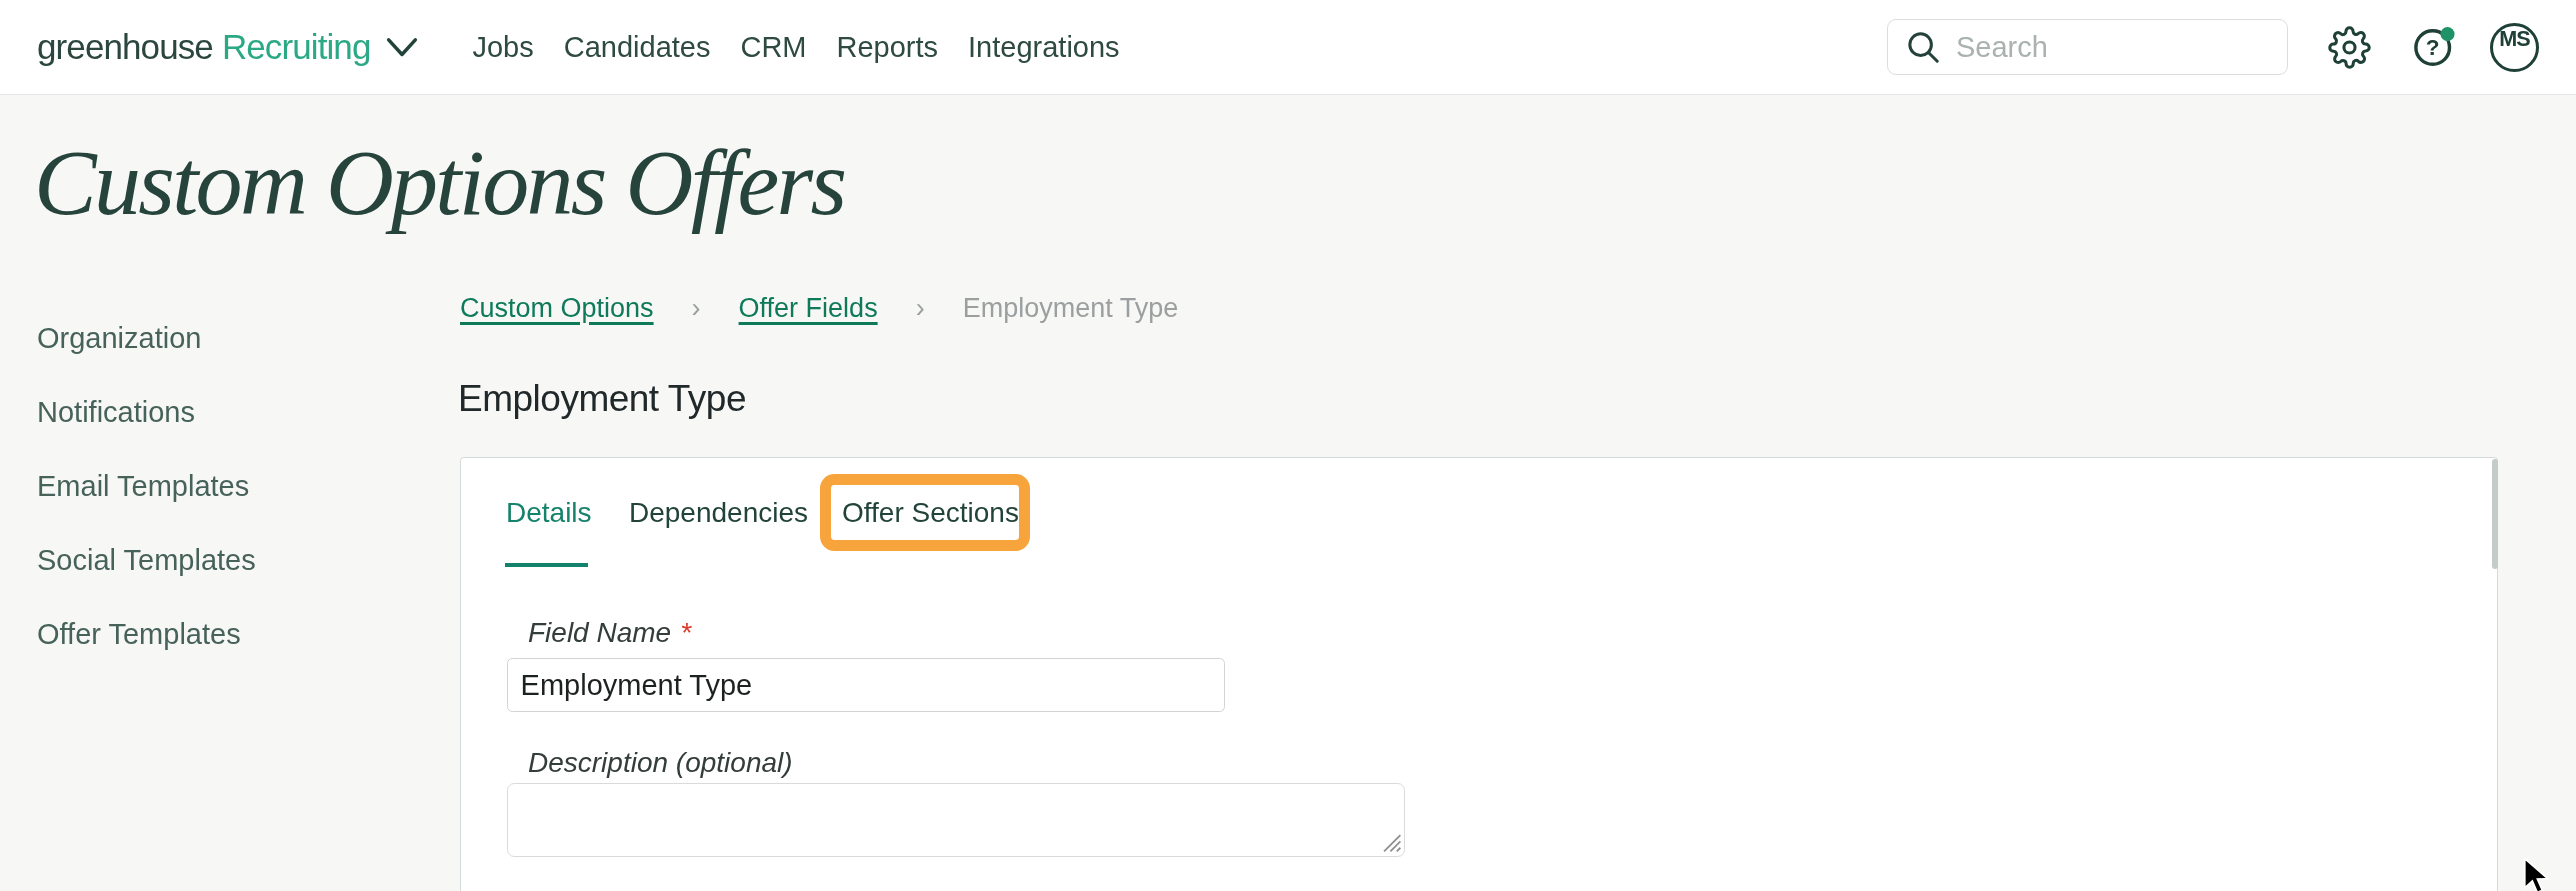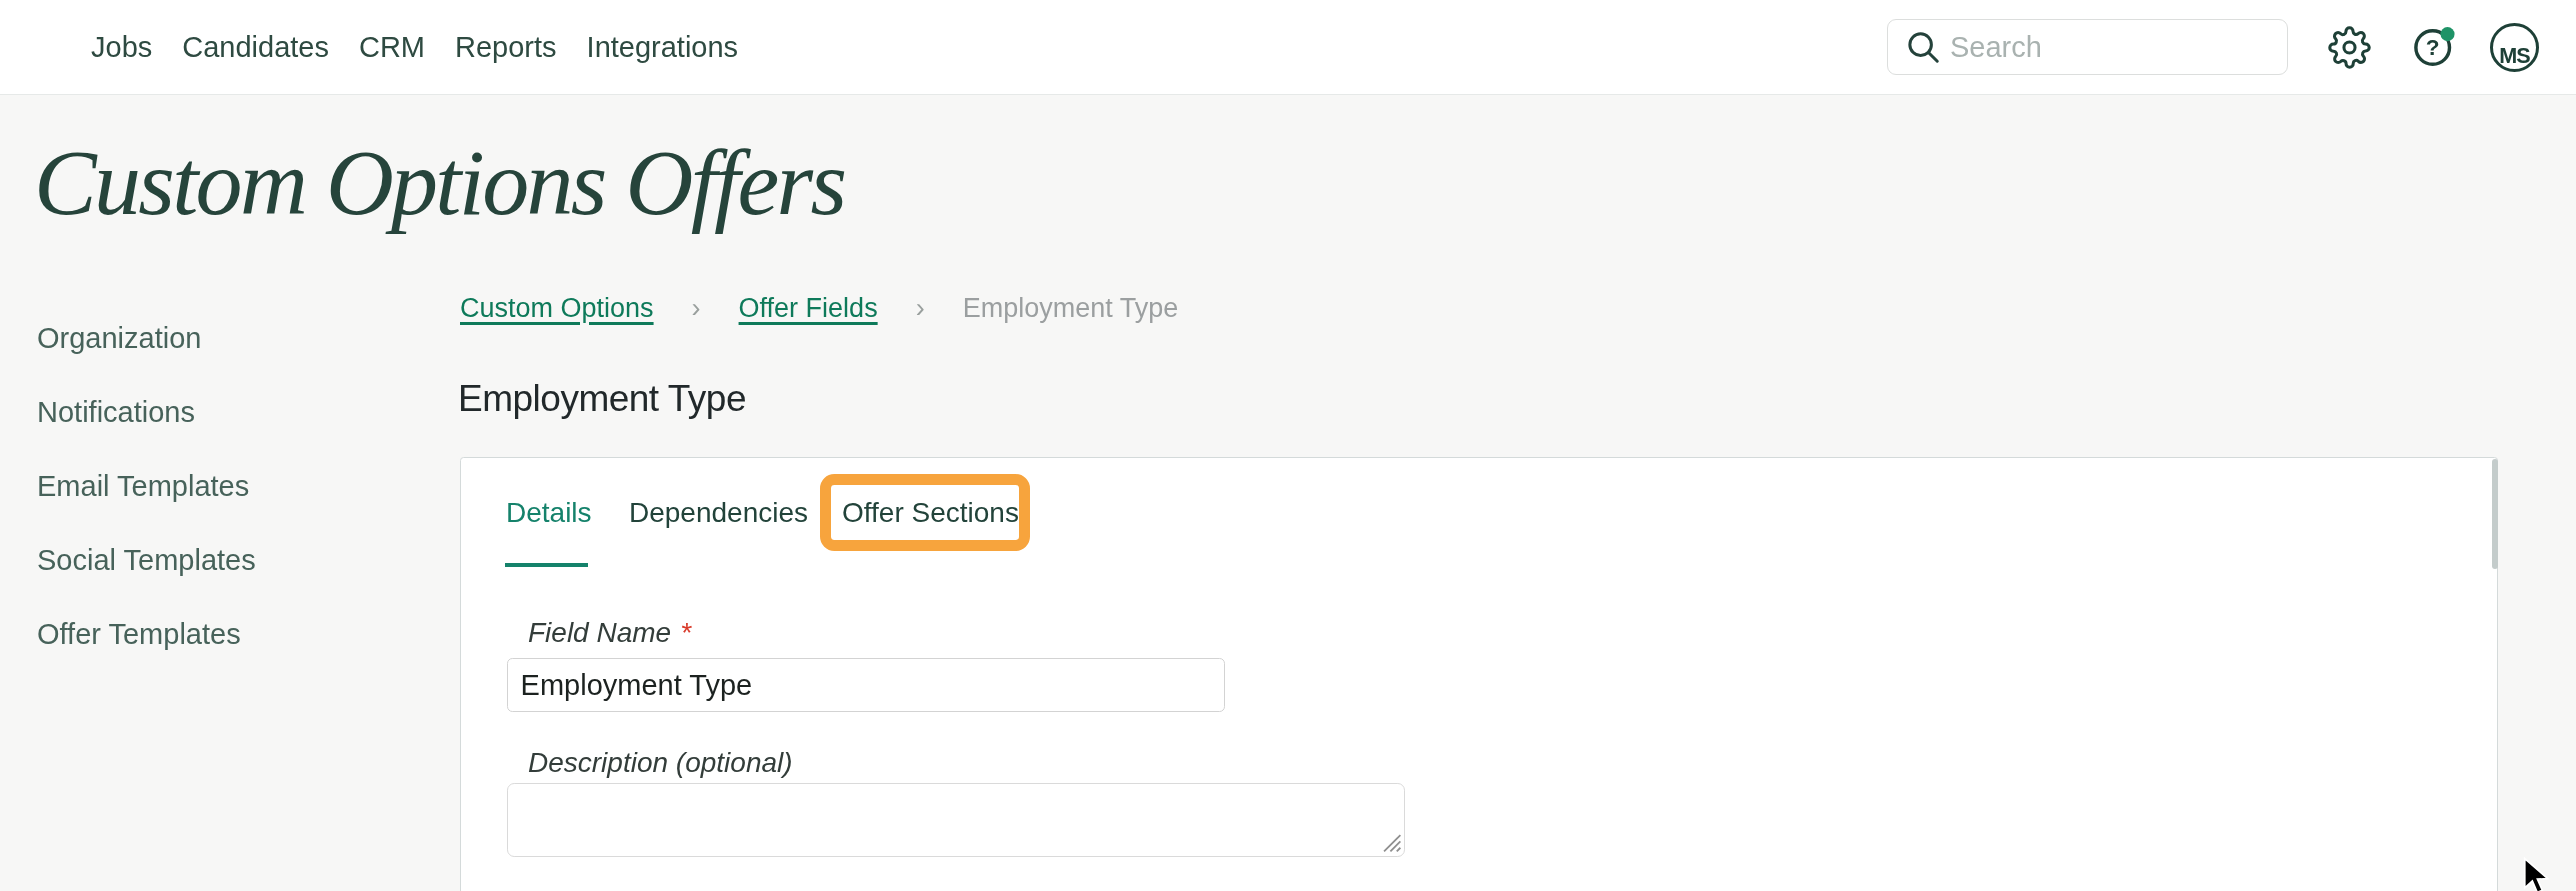--- a/index.html
+++ b/index.html
@@ -25,31 +25,31 @@
   .nav-menu { display:flex; align-items:center; gap:30px; margin-left:54px; }
   .nav-item { font-size:29px; color:#2e4a41; cursor:pointer; white-space:nowrap; }
   .add-btn {
     margin-left:43px; width:185px; height:58px; border:2.7px solid #0f6c55; border-radius:30px;
     display:flex; align-items:center; justify-content:center; gap:10.8px;
     color:#0f6c55; font-size:30px; background:#fff; cursor:pointer;
   }
   .nav-right { margin-left:auto; display:flex; align-items:center; padding-right:37px; }
   .search-box {
     width:401px; height:56px; border:1.8px solid #dcdedd; border-radius:9px; background:#fff;
-    display:flex; align-items:center; padding:0 16px; gap:8px;
+    display:flex; align-items:center; padding:0 16px; gap:14px;
   }
   .search-box input {
     border:none; outline:none; font-size:29px; color:#333; width:100%;
     font-family:"Liberation Sans", sans-serif; background:transparent;
   }
   .search-box input::placeholder { color:#a9b2b0; }
   .icon-btn { margin-left:40px; cursor:pointer; display:flex; align-items:center; }
   .avatar {
     margin-left:32px; width:49px; height:49px; border:3.6px solid #1e4037; border-radius:50%;
-    display:flex; align-items:flex-end; justify-content:center;
+    display:flex; align-items:flex-start; justify-content:center;
     font-size:21.6px; font-weight:bold; color:#1e4037; background:#fff; cursor:pointer;
     letter-spacing:-0.9px;
   }
 
   
   .page-title {
     position:absolute; left:34px; top:128px;
     font-family:"Liberation Serif", serif; font-weight:500;
     font-size:94px; letter-spacing:-2.7px; color:#26443b; line-height:1.15;font-style:italic;
   }
@@ -111,20 +111,29 @@
   .card-scroll-thumb {
     position:absolute; left:2492px; top:459px; width:6.3px; height:110px;
     background:#c4cccb; border-radius:3.6px; cursor:grab;
   }
   .cursor-arrow { position:absolute; left:2520px; top:857px; pointer-events:none; }
 </style>
 </head>
 <body>
 
 <header class="topnav">
+  <div class="logo">
+    <span class="logo-brand">greenhouse</span>
+    <span class="logo-product">Recruiting</span>
+    <span class="logo-chevron">
+      <svg width="32" height="21.6" viewBox="0 0 24 16" fill="none">
+          <path d="M2 2 L12 13 L22 2" stroke="#22423a" stroke-width="2.6" stroke-linecap="round" stroke-linejoin="round"></path>
+        </svg>
+    </span>
+  </div>
 
   <nav class="nav-menu">
     <span class="nav-item">Jobs</span>
     <span class="nav-item">Candidates</span>
     <span class="nav-item">CRM</span>
     <span class="nav-item">Reports</span>
     <span class="nav-item">Integrations</span>
   </nav>
 
 

